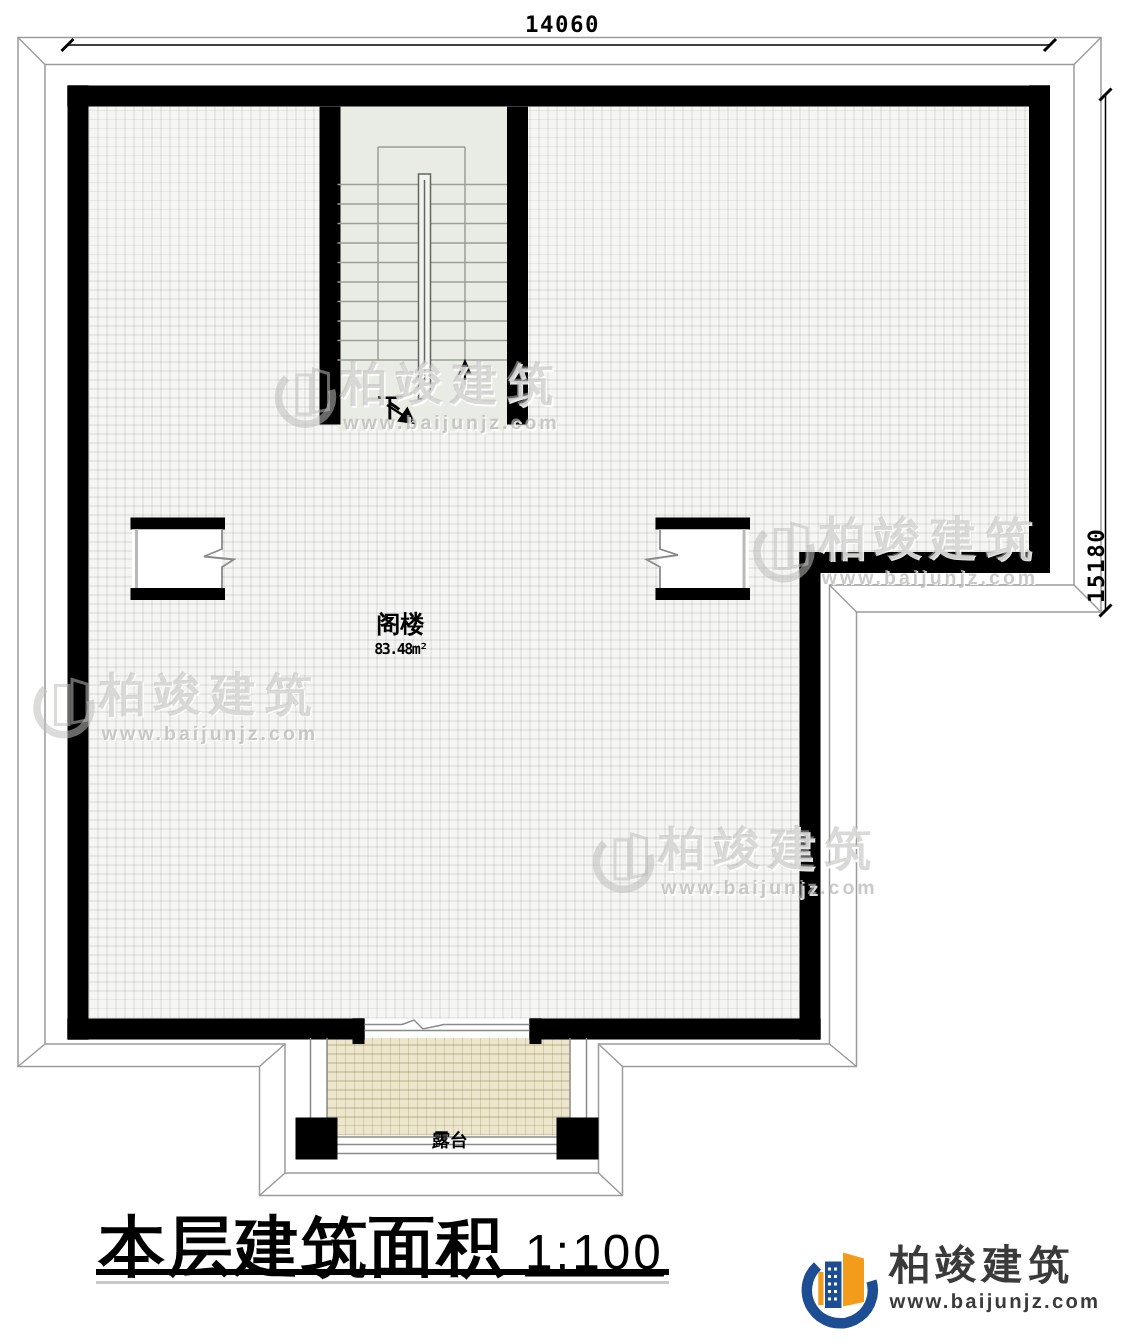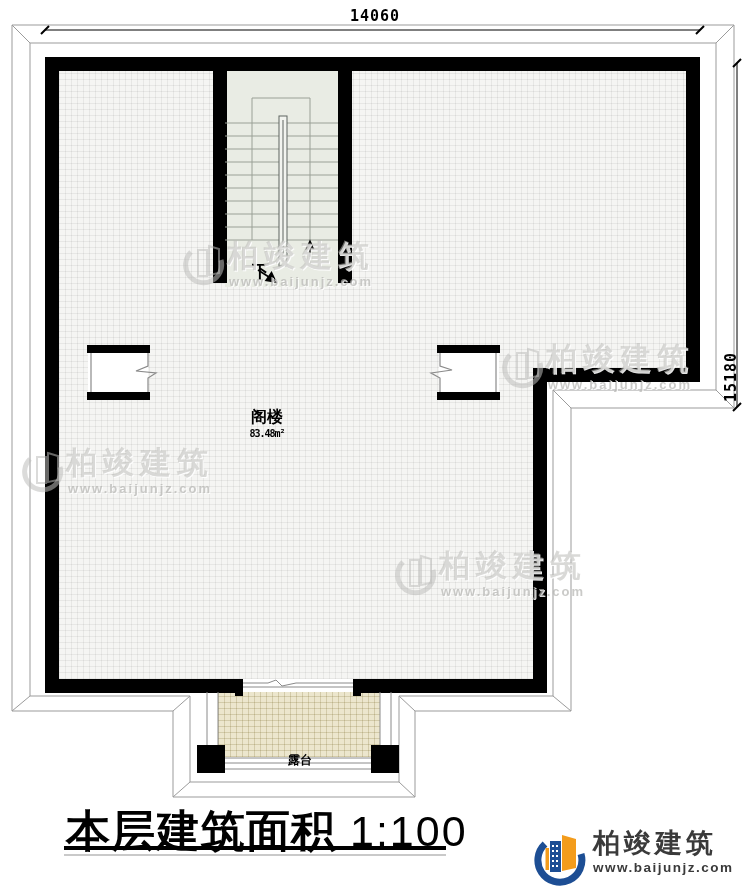--- a/index.html
+++ b/index.html
@@ -45,21 +45,21 @@
   }
   .wm .wm-url{
     font-size:13px; font-weight:bold; letter-spacing:2px; margin-top:2px;
     color:rgba(180,180,177,0.7); text-shadow:1px 1px 0 rgba(255,255,255,0.85);
     white-space:nowrap;
   }
 
   
   .title-row{ left:66px; top:802px; white-space:nowrap; }
   .title-main{ font-size:44px; font-weight:bold; letter-spacing:1px; }
-  .title-scale{ font-size:43px; font-weight:500; letter-spacing:2px; margin-left:14px; }
+  .title-scale{ font-size:33px; font-weight:500; letter-spacing:2px; margin-left:14px;text-decoration:underline; }
   .title-rule-1{ left:64px; top:846px; width:382px; height:4px; background:#000; z-index:4;}
   .title-rule-2{ left:64px; top:854px; width:382px; height:2px; background:#c9c9c9; z-index:4;}
   .subtitle{ left:228px; top:866px; font-size:20px; font-weight:bold; white-space:nowrap;}
   .subtitle .val{ font-family:"DejaVu Sans Mono", monospace; font-weight:bold; font-size:19px;}
 
   
   .logo{ left:531px; top:828px; display:flex; align-items:flex-start; z-index:5;}
   .logo-txt{ margin-left:6px; }
   .logo-name{ font-size:27px; font-weight:bold; letter-spacing:4px; color:#3a3a3a; line-height:30px; white-space:nowrap;}
   .logo-url{ font-size:13.5px; font-weight:bold; letter-spacing:1.5px; color:#3a3a3a; margin-top:2px; white-space:nowrap;}

